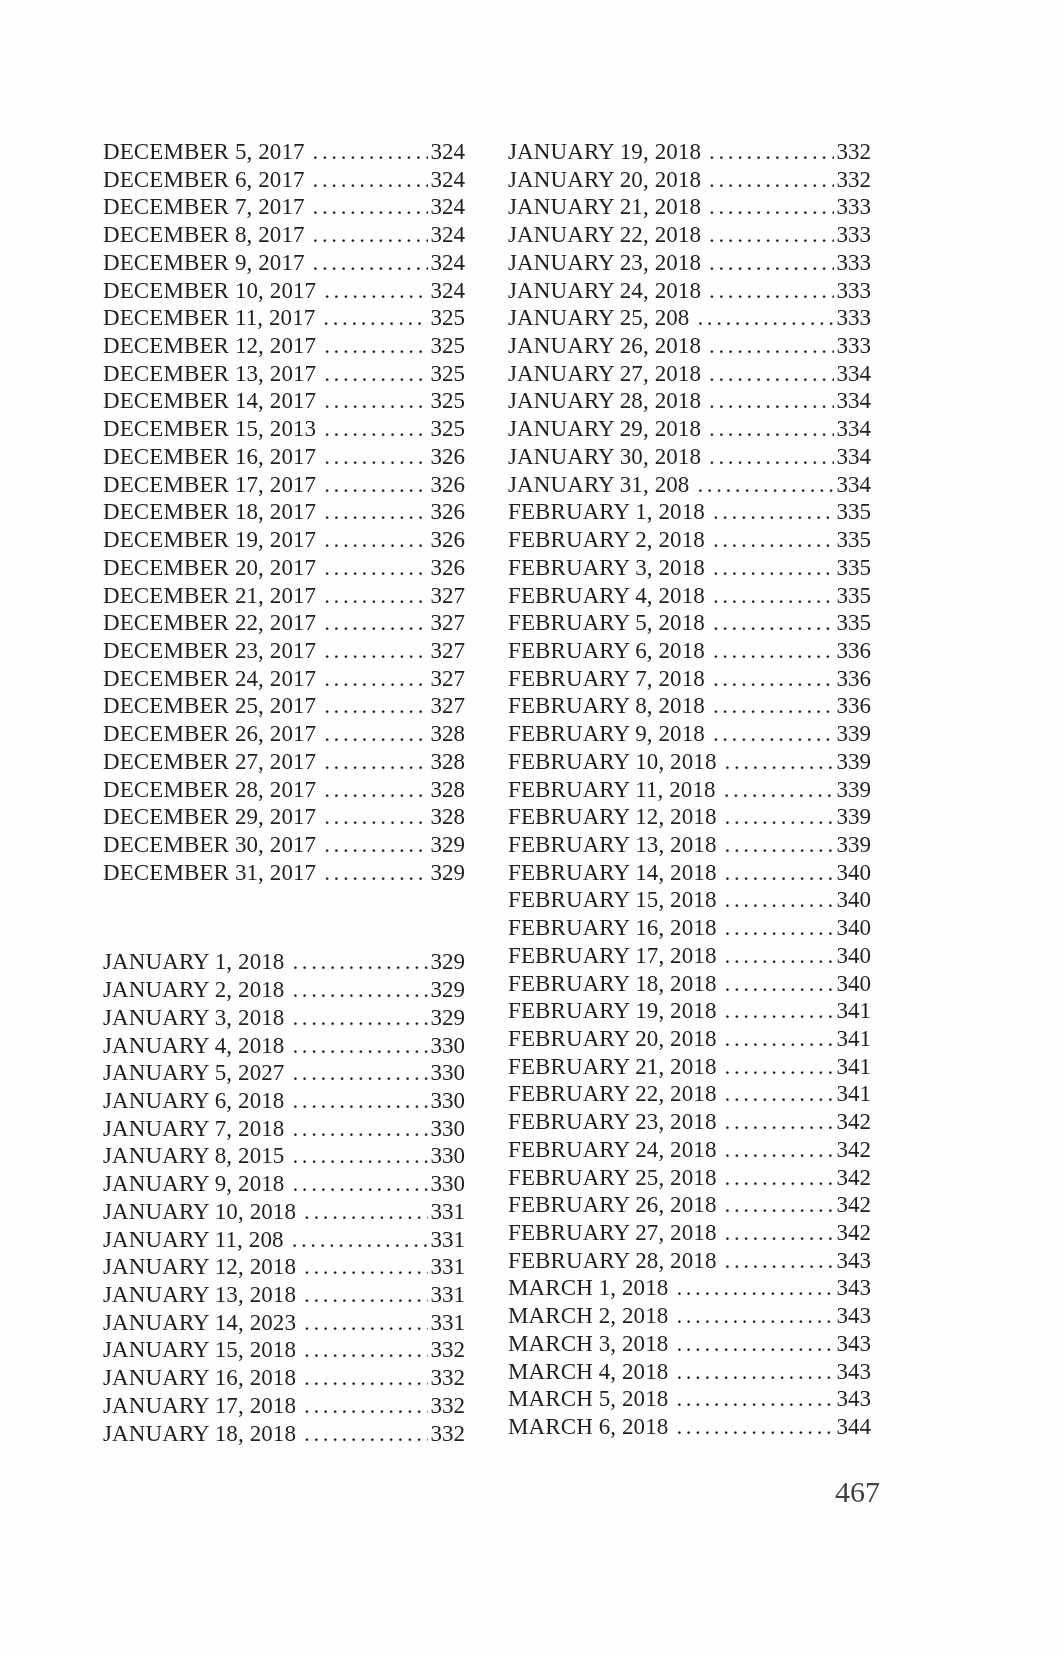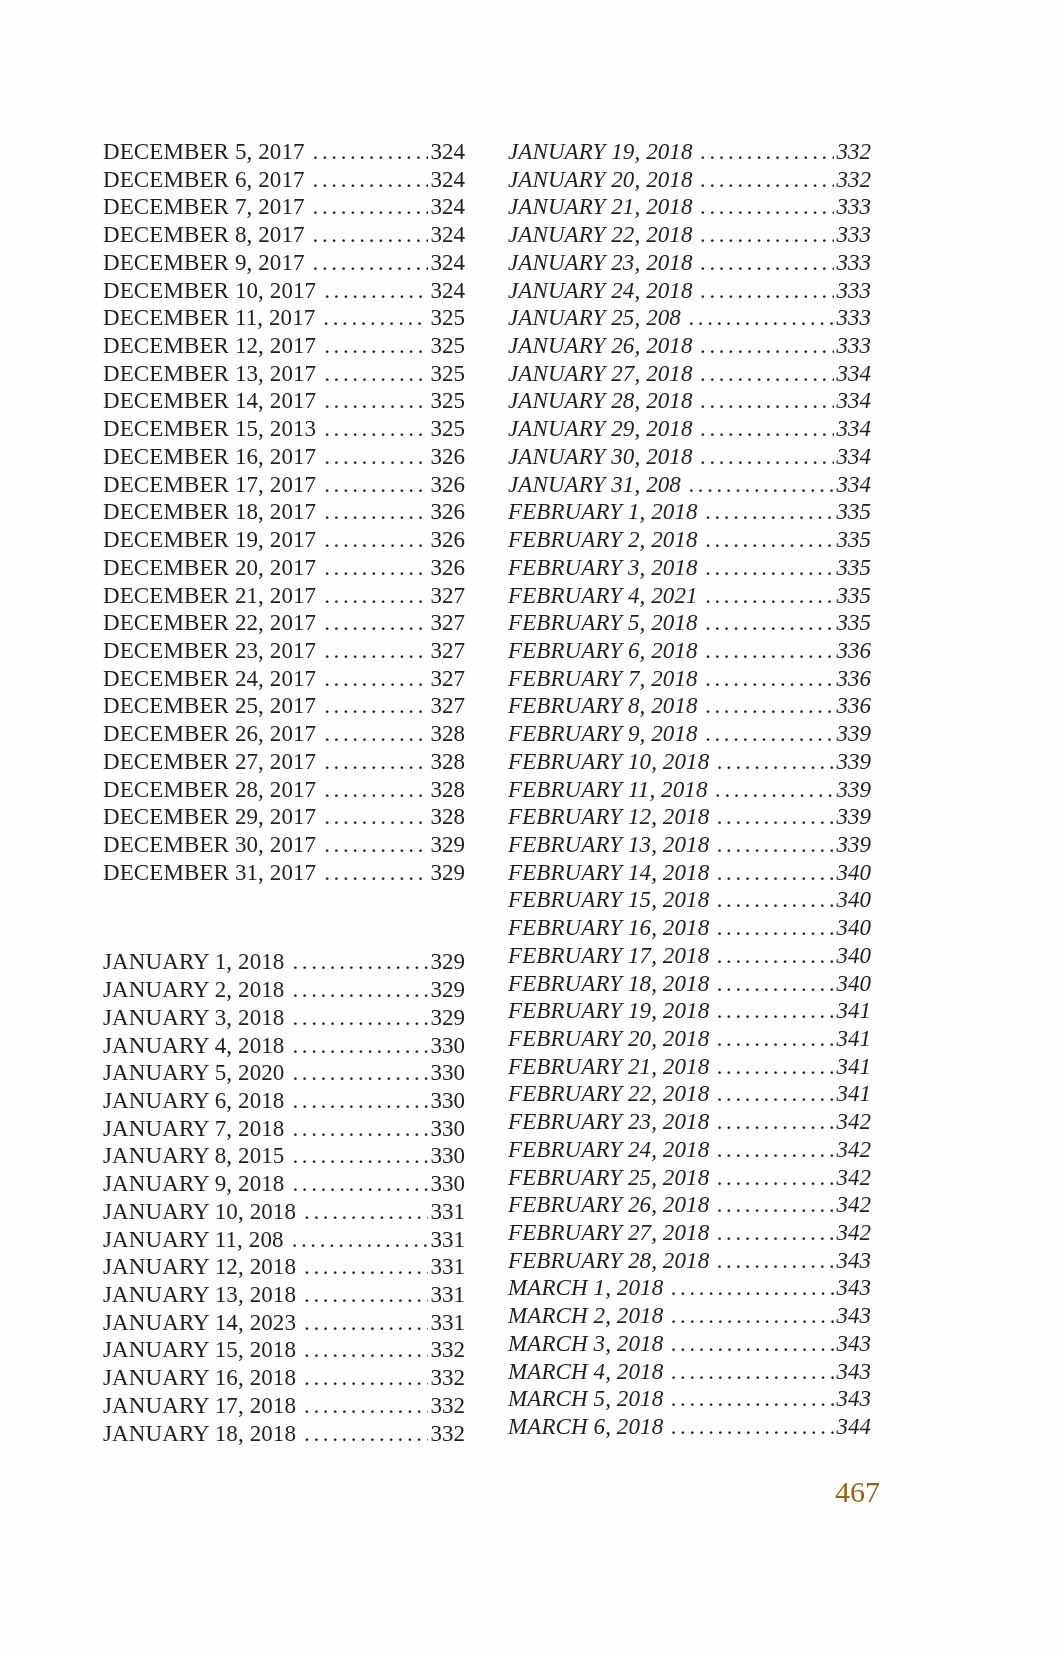--- a/index.html
+++ b/index.html
@@ -14,21 +14,21 @@
   }
   .toc-columns{
     position:absolute;
     left:103px;
     top:138px;
     display:flex;
     align-items:flex-start;
   }
   .toc-column{flex:0 0 auto;}
   .toc-column.left{width:362px;margin-right:43px;}
-  .toc-column.right{width:363px;font-style:italic;}
+  .toc-column.right{width:363px;}
   .toc-group + .toc-group{margin-top:62px;}
   .toc-row{
     display:flex;
     align-items:baseline;
     height:27.72px;
     line-height:27.72px;
     font-size:23px;
     white-space:nowrap;
   }
   .toc-label{flex:0 0 auto;letter-spacing:0.1px;}
@@ -39,21 +39,21 @@
     letter-spacing:3.6px;
     color:#242424;
   }
   .toc-page{flex:0 0 auto;text-align:right;}
   .page-number{
     position:absolute;
     top:1477px;
     right:183px;
     font-size:30px;
     line-height:30px;
-    color:#a16207;
+    color:#404040;
   }
 </style>
 </head>
 <body>
 
 <div class="page">
   <div class="toc-columns">
     <div class="toc-column left" id="col-left">
         <div class="toc-group">
           <div class="toc-row">
@@ -207,21 +207,21 @@
             <span class="toc-label">JANUARY 3, 2018</span>
             <span class="toc-dots">............................................................</span>
             <span class="toc-page">329</span>
           </div>
           <div class="toc-row">
             <span class="toc-label">JANUARY 4, 2018</span>
             <span class="toc-dots">............................................................</span>
             <span class="toc-page">330</span>
           </div>
           <div class="toc-row">
-            <span class="toc-label">JANUARY 5, 2020</span>
+            <span class="toc-label">JANUARY 5, 2027</span>
             <span class="toc-dots">............................................................</span>
             <span class="toc-page">330</span>
           </div>
           <div class="toc-row">
             <span class="toc-label">JANUARY 6, 2018</span>
             <span class="toc-dots">............................................................</span>
             <span class="toc-page">330</span>
           </div>
           <div class="toc-row">
             <span class="toc-label">JANUARY 7, 2018</span>
@@ -361,21 +361,21 @@
             <span class="toc-label">FEBRUARY 2, 2018</span>
             <span class="toc-dots">............................................................</span>
             <span class="toc-page">335</span>
           </div>
           <div class="toc-row">
             <span class="toc-label">FEBRUARY 3, 2018</span>
             <span class="toc-dots">............................................................</span>
             <span class="toc-page">335</span>
           </div>
           <div class="toc-row">
-            <span class="toc-label">FEBRUARY 4, 2021</span>
+            <span class="toc-label">FEBRUARY 4, 2018</span>
             <span class="toc-dots">............................................................</span>
             <span class="toc-page">335</span>
           </div>
           <div class="toc-row">
             <span class="toc-label">FEBRUARY 5, 2018</span>
             <span class="toc-dots">............................................................</span>
             <span class="toc-page">335</span>
           </div>
           <div class="toc-row">
             <span class="toc-label">FEBRUARY 6, 2018</span>

